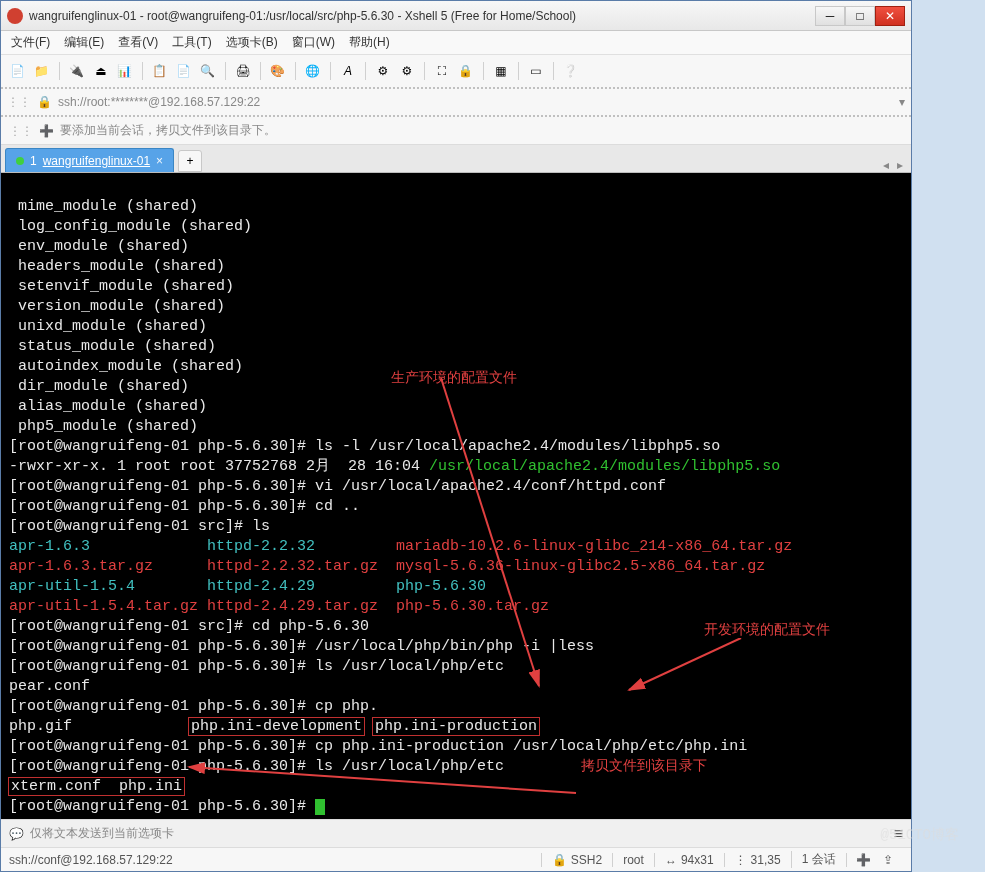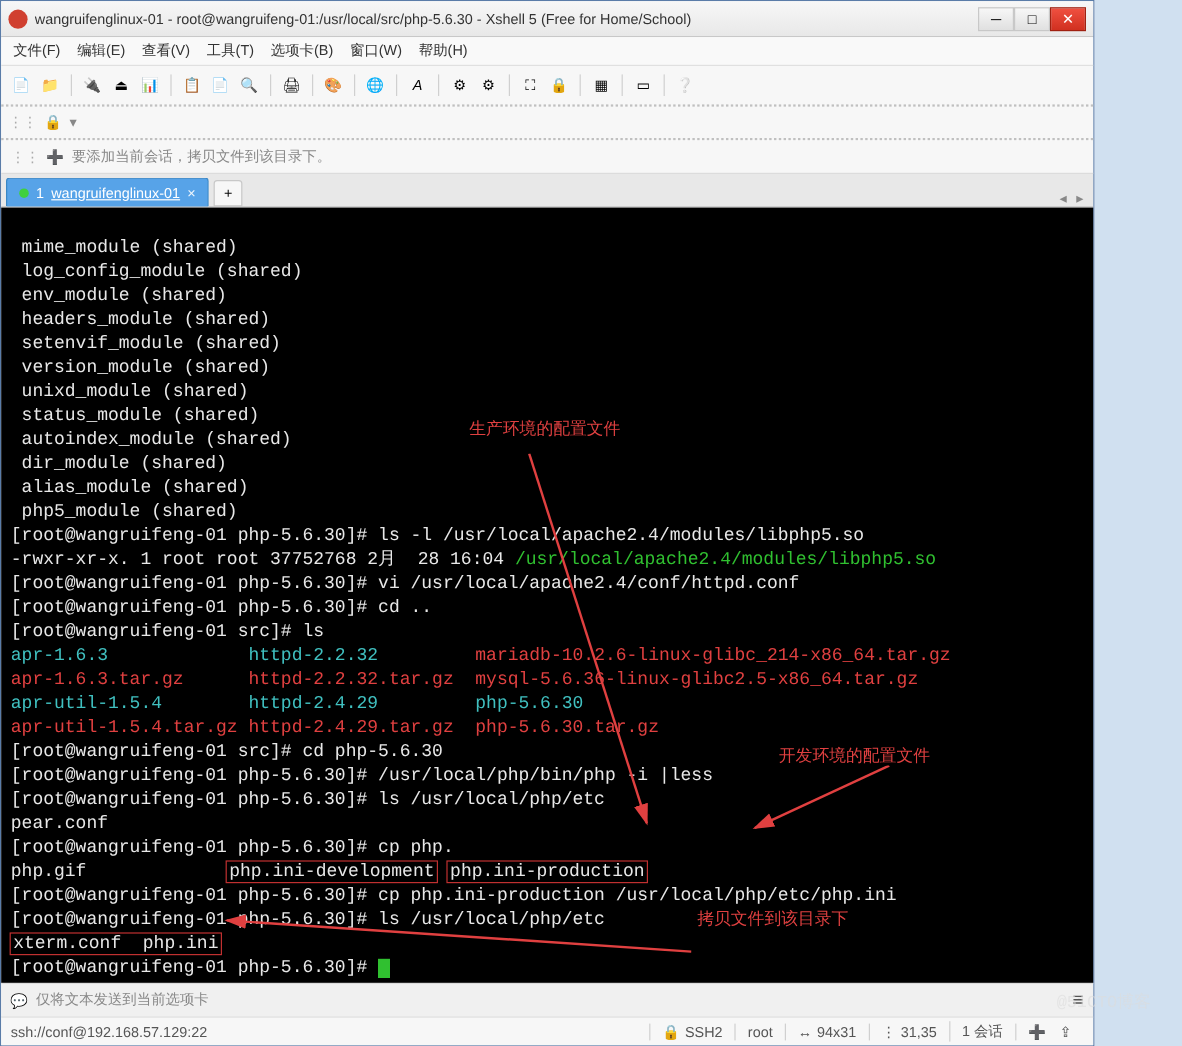--- a/index.html
+++ b/index.html
@@ -102,20 +102,21 @@
     <div class="tb-btn">▦</div>
     <div class="tb-sep"></div>
     <div class="tb-btn">▭</div>
     <div class="tb-sep"></div>
     <div class="tb-btn">❔</div>
   </div>
 
   <div class="addrbar">
     <span style="color:#aaa">⋮⋮</span>
     <span class="lock">🔒</span>
+    <span class="addr">ssh://root:********@192.168.57.129:22</span>
     <span class="drop">▾</span>
   </div>
 
   <div class="hintbar">
     <span style="color:#aaa">⋮⋮</span>
     <span>➕</span>
     <span>要添加当前会话，拷贝文件到该目录下。</span>
   </div>
 
   <div class="tabstrip">
@@ -160,22 +161,22 @@
 <span class="c-wh">[root@wangruifeng-01 php-5.6.30]# </span><span class="c-wh">/usr/local/php/bin/php -i |less</span>
 <span class="c-wh">[root@wangruifeng-01 php-5.6.30]# </span><span class="c-wh">ls /usr/local/php/etc</span>
 <span class="c-wh">pear.conf</span>
 <span class="c-wh">[root@wangruifeng-01 php-5.6.30]# </span><span class="c-wh">cp php.</span>
 <span class="c-wh">php.gif</span>             <span class="c-wh box">php.ini-development</span> <span class="c-wh box">php.ini-production</span>
 <span class="c-wh">[root@wangruifeng-01 php-5.6.30]# </span><span class="c-wh">cp php.ini-production /usr/local/php/etc/php.ini</span>
 <span class="c-wh">[root@wangruifeng-01 php-5.6.30]# </span><span class="c-wh">ls /usr/local/php/etc</span>
 <span class="c-wh box">xterm.conf  php.ini</span>
 <span class="c-wh">[root@wangruifeng-01 php-5.6.30]# </span><span class="cursor"></span>
 
-    <div class="annot" style="left:390px; top:174px">生产环境的配置文件</div>
-    <div class="annot" style="left:648px; top:446px">开发环境的配置文件</div>
+    <div class="annot" style="left:390px; top:194px">生产环境的配置文件</div>
+    <div class="annot" style="left:703px; top:446px">开发环境的配置文件</div>
     <div class="annot" style="left:580px; top:582px">拷贝文件到该目录下</div>
 
     <svg class="arrow-svg" style="left:320px; top:205px" width="230" height="315">
       <defs>
           <marker id="ah1" markerWidth="10" markerHeight="10" refX="8" refY="3" orient="auto">
             <path d="M0,0 L0,6 L9,3 z" fill="#e04040"></path>
           </marker>
         </defs>
       <line x1="120" y1="0" x2="218" y2="308" stroke="#e04040" stroke-width="2" marker-end="url(#ah1)"></line>
     </svg>

